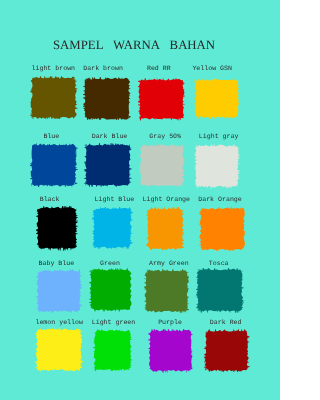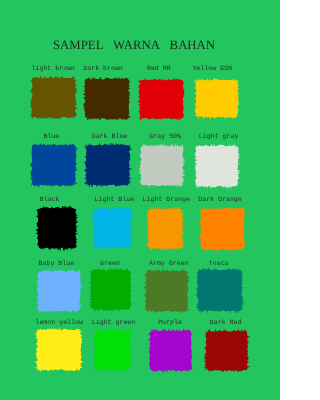--- a/index.html
+++ b/index.html
@@ -1,19 +1,19 @@
 <!DOCTYPE html>
 <html><head>
 <meta charset="utf-8">
 <title>SAMPEL WARNA BAHAN</title>
 <style>
   html,body{margin:0;padding:0;background:#fff;}
   body{width:280px;height:400px;overflow:hidden;
        font-family:"Liberation Serif",serif;-webkit-font-smoothing:antialiased;text-rendering:geometricPrecision;}
-  #page{position:relative;width:280px;height:400px;background:#22c55e;overflow:hidden;text-decoration:underline;}
+  #page{position:relative;width:280px;height:400px;background:#5eead4;overflow:hidden;text-decoration:underline;}
   #title{position:absolute;left:53px;top:39px;
          font-family:"Liberation Serif",serif;font-size:12.8px;line-height:13px;
          letter-spacing:0px;word-spacing:7.1px;color:#262626;white-space:nowrap;}
   .grid{position:absolute;left:0;top:0;width:280px;height:400px;}
   .lbl{position:absolute;transform:translateX(-50%);
        font-family:"Liberation Mono",monospace;font-size:6.6px;line-height:7px;
        color:#2e2e2e;white-space:nowrap;}
   .sw{position:absolute;line-height:0;}
   .sw svg{display:block;}
 </style>

